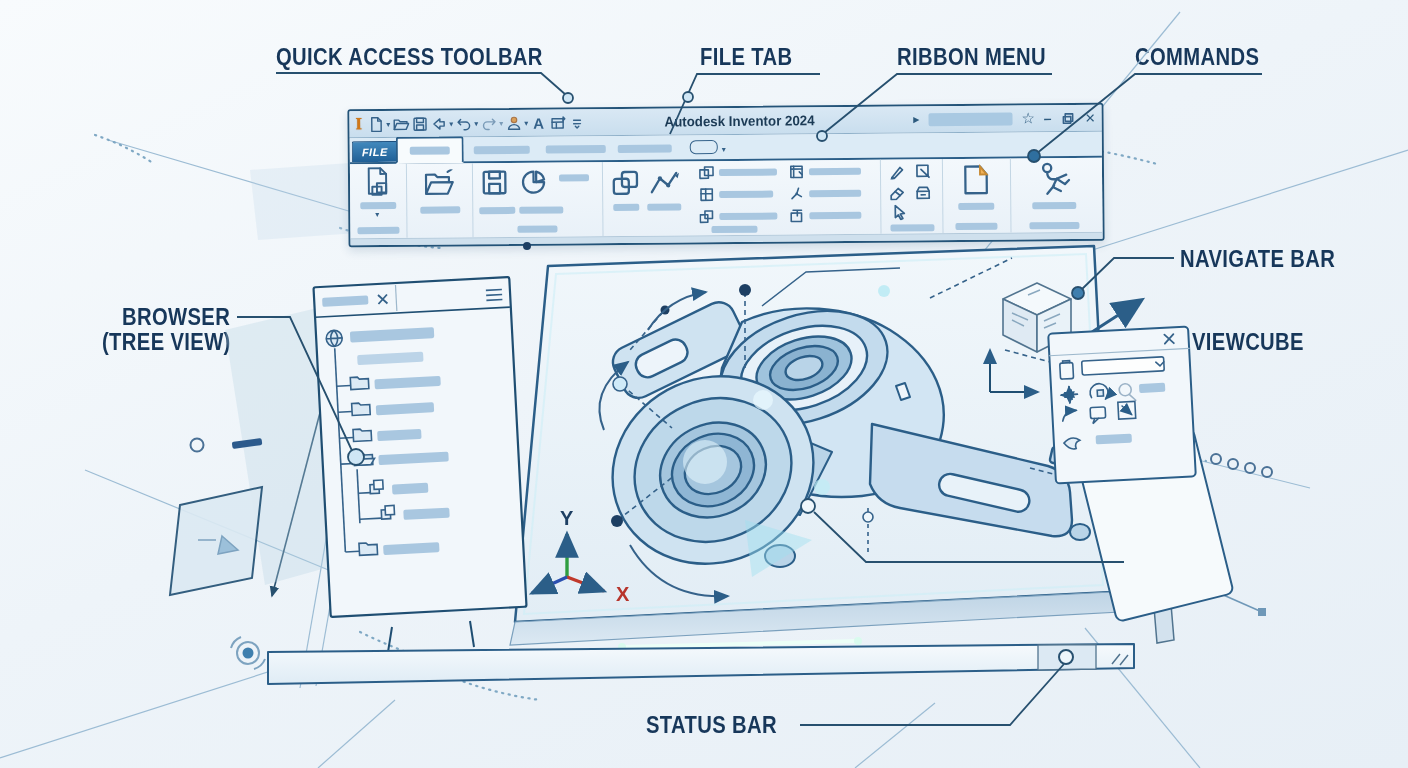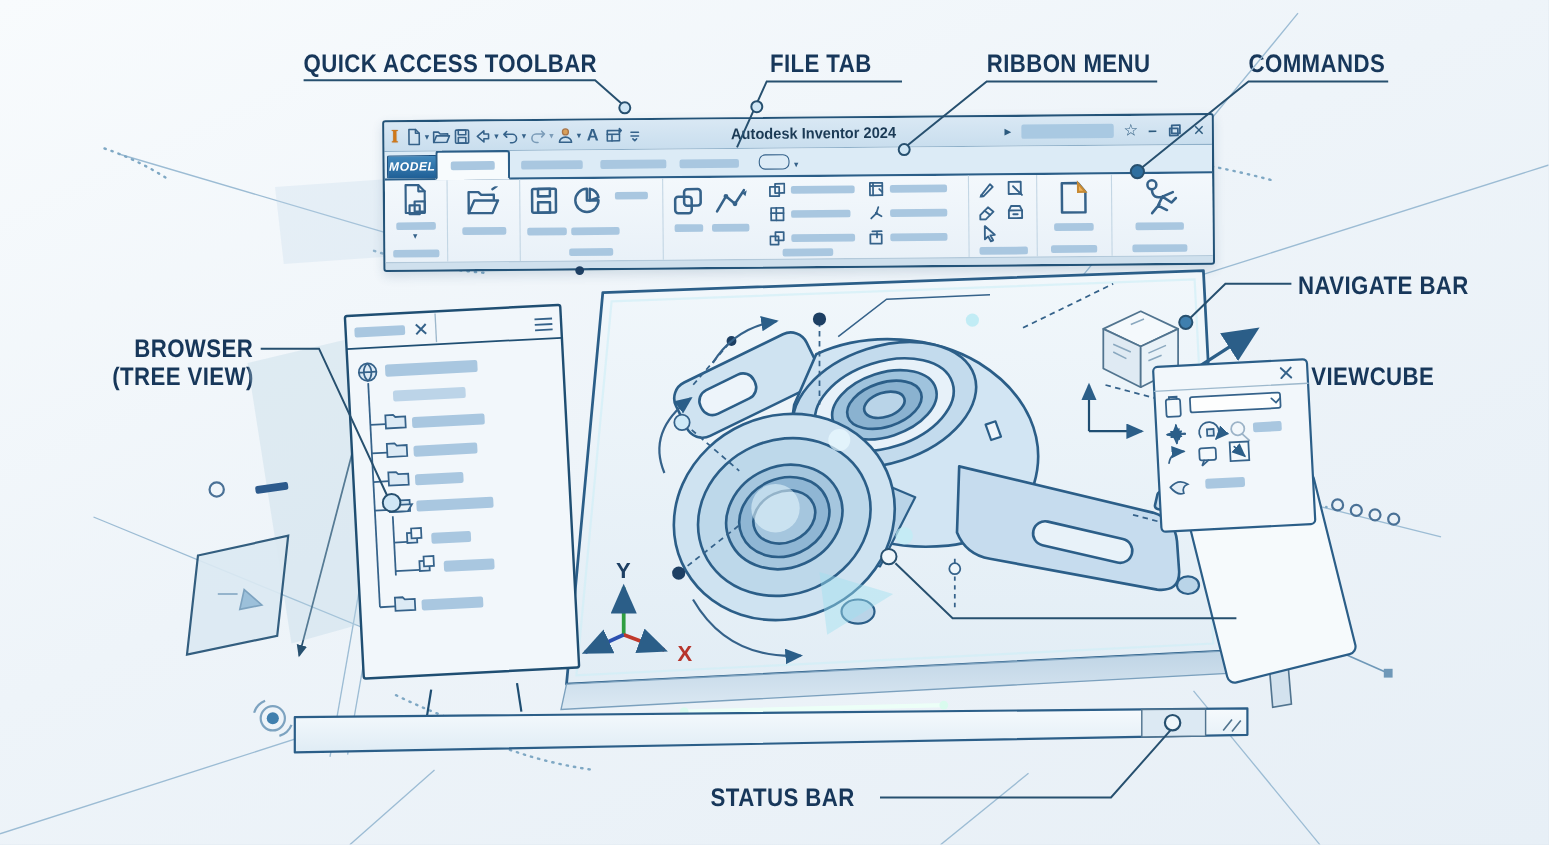--- a/index.html
+++ b/index.html
@@ -177,21 +177,21 @@
       <span class="qi" style="width:13px;height:13px">
             <svg viewBox="0 0 14 14">
               <rect class="ic" x="4" y="2" width="8" height="8" fill="none"></rect>
               <rect class="ic" x="2" y="5" width="8" height="7" fill="#d9e8f4"></rect>
             </svg>
           </span>
       <span id="closeb">✕</span>
     </span>
   </div>
   <div id="tabrow">
-    <div id="filetab">MODEL</div>
+    <div id="filetab">FILE</div>
     <div id="activetab">
           <div class="tabbar" style="position:static;width:40px;height:8px"></div>
         </div>
     <div class="tabbar" style="left:124px;width:56px"></div>
     <div class="tabbar" style="left:196px;width:60px"></div>
     <div class="tabbar" style="left:268px;width:54px"></div>
     <div id="minirect"></div>
     <div id="tabcaret">▾</div>
   </div>
   <div id="ribbody">

